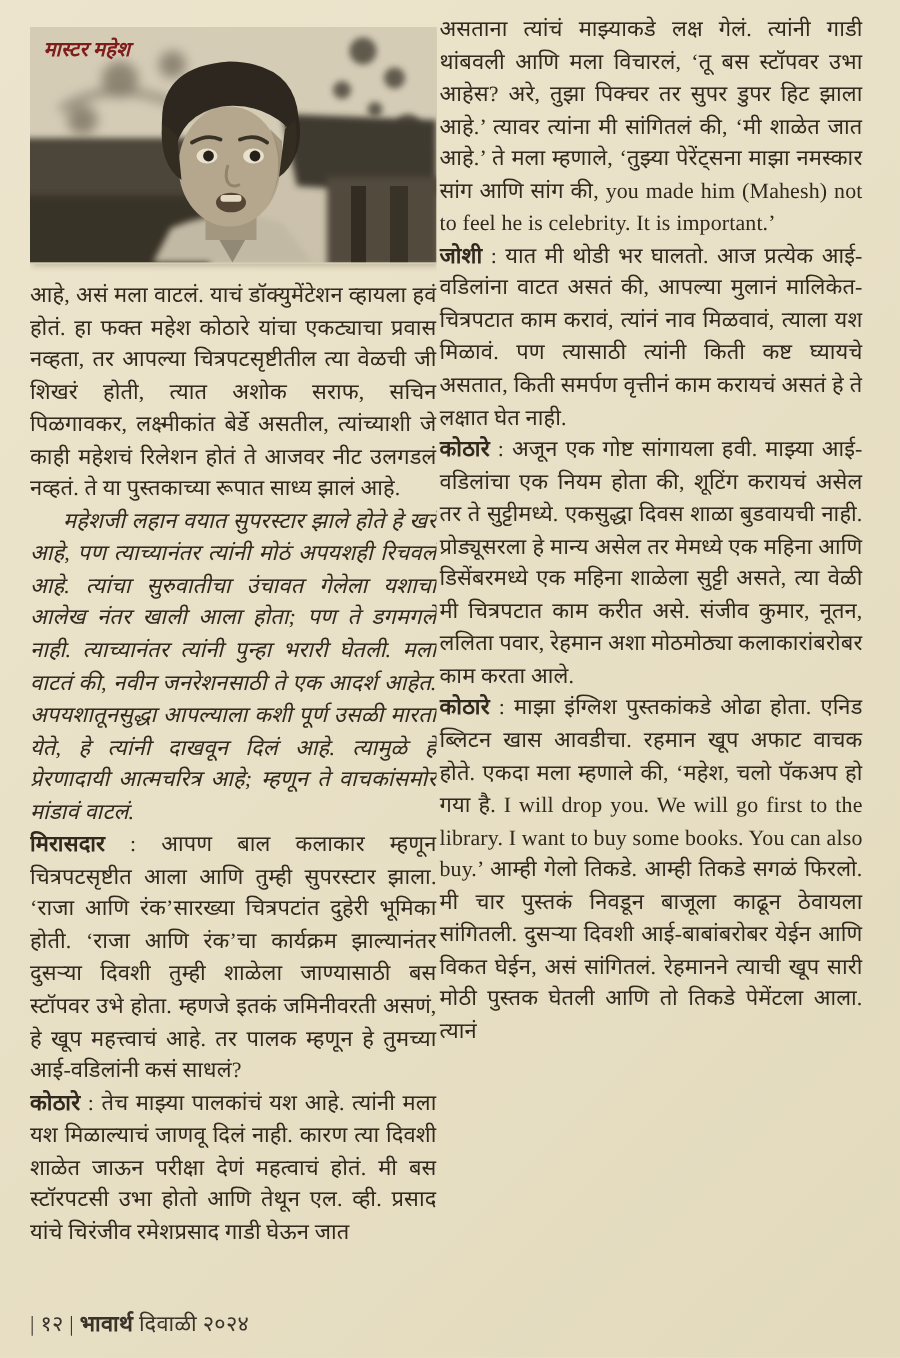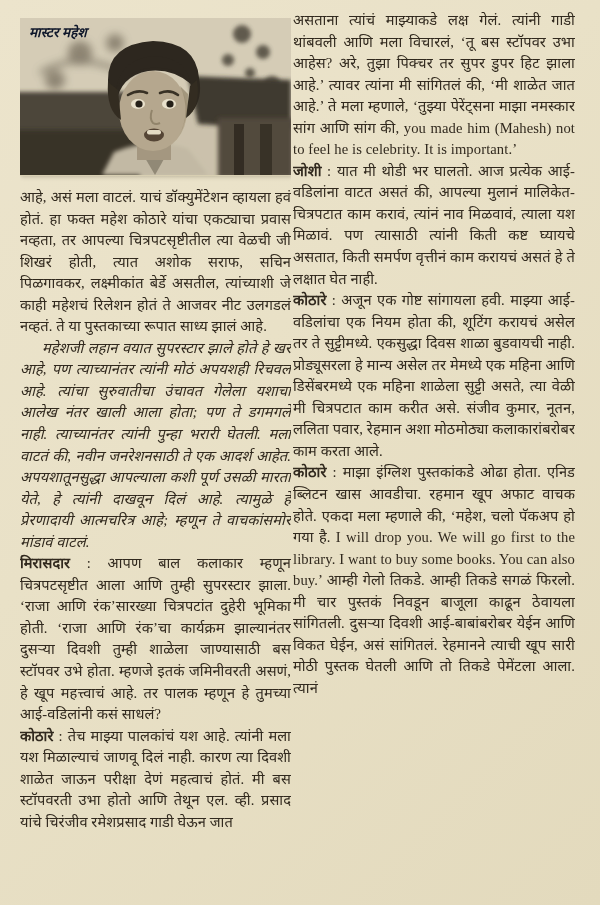--- a/index.html
+++ b/index.html
@@ -30,21 +30,21 @@
     margin: 0 0 12px 0;
     background: #c9c2ae;
     outline: 1px solid #d8cfb2;
     box-shadow: 1px 2px 4px rgba(60,50,30,0.25);
   }
   .photo svg { display: block; width: 100%; height: 100%; }
   .photo-caption {
     position: absolute; top: 7px; left: 9px;
     font-weight: bold; font-style: italic;
     font-size: 13.5px; line-height: 15px;
-    color: #0f172a;
+    color: #7f1d1d;
     text-shadow: 0 0 2px rgba(220,212,190,0.6);
   }
   p { margin: 0; padding: 0; }
   p.indent { text-indent: 22px; font-style: italic; }
   .speaker { font-weight: bold; }
   .footer {
     position: absolute; left: 20px; bottom: 13px;
     font-size: 14.5px; color: #3a332a;
     letter-spacing: 0.2px;
   }
@@ -114,24 +114,27 @@
           <rect x="127" y="112" width="14" height="4.5" rx="2" fill="#e8e0ca"></rect>
         </g>
         <rect width="271" height="157" fill="#b9ab8c" opacity="0.10"></rect>
       </svg>
       <figcaption class="photo-caption">मास्टर महेश</figcaption>
     </figure>
 
     <p><span>आहे, असं मला वाटलं. याचं डॉक्युमेंटेशन व्हायला हवं होतं. हा फक्त महेश कोठारे यांचा एकट्याचा प्रवास नव्हता, तर आपल्या चित्रपटसृष्टीतील त्या वेळची जी शिखरं होती, त्यात अशोक सराफ, सचिन पिळगावकर, लक्ष्मीकांत बेर्डे असतील, त्यांच्याशी जे काही महेशचं रिलेशन होतं ते आजवर नीट उलगडलं नव्हतं. ते या पुस्तकाच्या रूपात साध्य झालं आहे.</span></p>
     <p class="indent"><span>महेशजी लहान वयात सुपरस्टार झाले होते हे खरं आहे, पण त्याच्यानंतर त्यांनी मोठं अपयशही रिचवलं आहे. त्यांचा सुरुवातीचा उंचावत गेलेला यशाचा आलेख नंतर खाली आला होता; पण ते डगमगले नाही. त्याच्यानंतर त्यांनी पुन्हा भरारी घेतली. मला वाटतं की, नवीन जनरेशनसाठी ते एक आदर्श आहेत. अपयशातूनसुद्धा आपल्याला कशी पूर्ण उसळी मारता येते, हे त्यांनी दाखवून दिलं आहे. त्यामुळे हे प्रेरणादायी आत्मचरित्र आहे; म्हणून ते वाचकांसमोर मांडावं वाटलं.</span></p>
     <p><span class="speaker">मिरासदार</span><span> : </span><span>आपण बाल कलाकार म्हणून चित्रपटसृष्टीत आला आणि तुम्ही सुपरस्टार झाला. ‘राजा आणि रंक’सारख्या चित्रपटांत दुहेरी भूमिका होती. ‘राजा आणि रंक’चा कार्यक्रम झाल्यानंतर दुसऱ्या दिवशी तुम्ही शाळेला जाण्यासाठी बस स्टॉपवर उभे होता. म्हणजे इतकं जमिनीवरती असणं, हे खूप महत्त्वाचं आहे. तर पालक म्हणून हे तुमच्या आई-वडिलांनी कसं साधलं?</span></p>
-    <p><span class="speaker">कोठारे</span><span> : </span><span>तेच माझ्या पालकांचं यश आहे. त्यांनी मला यश मिळाल्याचं जाणवू दिलं नाही. कारण त्या दिवशी शाळेत जाऊन परीक्षा देणं महत्वाचं होतं. मी बस स्टॉपवरती उभा होतो आणि तेथून एल. व्ही. प्रसाद यांचे चिरंजीव रमेशप्रसाद गाडी घेऊन जात</span></p>
+    <p><span class="speaker">कोठारे</span><span> : </span><span>तेच माझ्या पालकांचं यश आहे. त्यांनी मला यश मिळाल्याचं जाणवू दिलं नाही. कारण त्या दिवशी शाळेत जाऊन परीक्षा देणं महत्वाचं होतं. मी बस स्टॉरपटसी उभा होतो आणि तेथून एल. व्ही. प्रसाद यांचे चिरंजीव रमेशप्रसाद गाडी घेऊन जात</span></p>
   </div>
 
   <div class="col col-right">
     <p><span>असताना त्यांचं माझ्याकडे लक्ष गेलं. त्यांनी गाडी थांबवली आणि मला विचारलं, ‘तू बस स्टॉपवर उभा आहेस? अरे, तुझा पिक्चर तर सुपर डुपर हिट झाला आहे.’ त्यावर त्यांना मी सांगितलं की, ‘मी शाळेत जात आहे.’ ते मला म्हणाले, ‘तुझ्या पेरेंट्सना माझा नमस्कार सांग आणि सांग की, you made him (Mahesh) not to feel he is celebrity. It is important.’</span></p>
     <p><span class="speaker">जोशी</span><span> : </span><span>यात मी थोडी भर घालतो. आज प्रत्येक आई-वडिलांना वाटत असतं की, आपल्या मुलानं मालिकेत-चित्रपटात काम करावं, त्यांनं नाव मिळवावं, त्याला यश मिळावं. पण त्यासाठी त्यांनी किती कष्ट घ्यायचे असतात, किती समर्पण वृत्तीनं काम करायचं असतं हे ते लक्षात घेत नाही.</span></p>
     <p><span class="speaker">कोठारे</span><span> : </span><span>अजून एक गोष्ट सांगायला हवी. माझ्या आई-वडिलांचा एक नियम होता की, शूटिंग करायचं असेल तर ते सुट्टीमध्ये. एकसुद्धा दिवस शाळा बुडवायची नाही. प्रोड्यूसरला हे मान्य असेल तर मेमध्ये एक महिना आणि डिसेंबरमध्ये एक महिना शाळेला सुट्टी असते, त्या वेळी मी चित्रपटात काम करीत असे. संजीव कुमार, नूतन, ललिता पवार, रेहमान अशा मोठमोठ्या कलाकारांबरोबर काम करता आले.</span></p>
     <p><span class="speaker">कोठारे</span><span> : </span><span>माझा इंग्लिश पुस्तकांकडे ओढा होता. एनिड ब्लिटन खास आवडीचा. रहमान खूप अफाट वाचक होते. एकदा मला म्हणाले की, ‘महेश, चलो पॅकअप हो गया है. I will drop you. We will go first to the library. I want to buy some books. You can also buy.’ आम्ही गेलो तिकडे. आम्ही तिकडे सगळं फिरलो. मी चार पुस्तकं निवडून बाजूला काढून ठेवायला सांगितली. दुसऱ्या दिवशी आई-बाबांबरोबर येईन आणि विकत घेईन, असं सांगितलं. रेहमानने त्याची खूप सारी मोठी पुस्तक घेतली आणि तो तिकडे पेमेंटला आला. त्यानं</span></p>
   </div>
 
+  <div class="footer">
+    <span>| १२ | </span><span class="mag">भावार्थ</span><span> दिवाळी २०२४</span>
+  </div>
 
 </div>
 
 </body></html>

